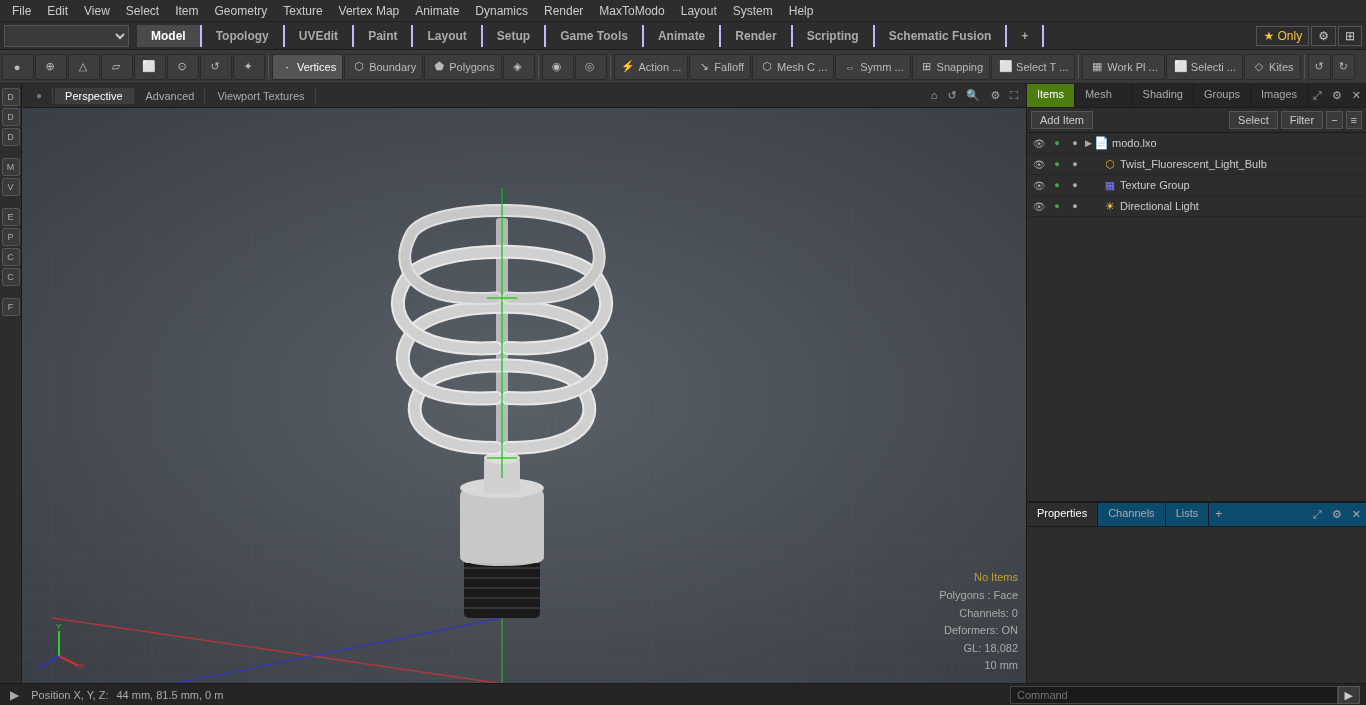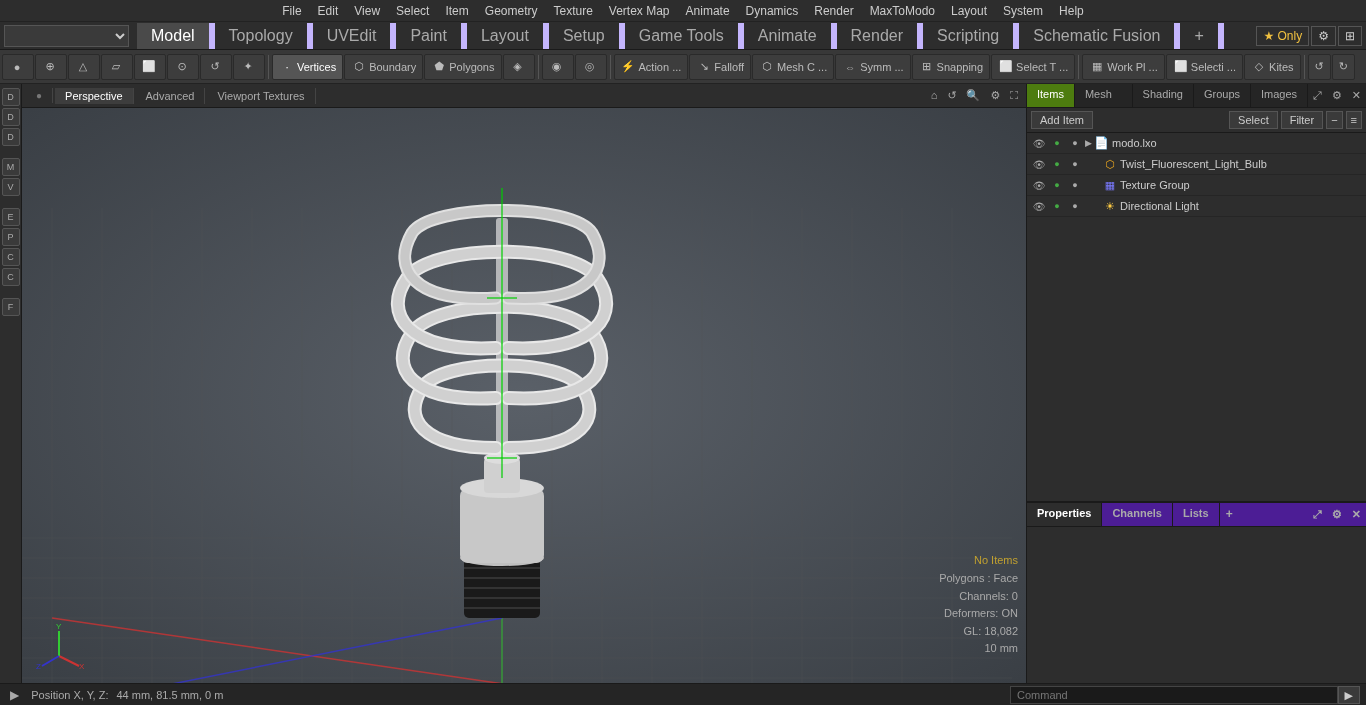--- a/index.html
+++ b/index.html
@@ -1,26 +1,26 @@
 <!DOCTYPE html>
 <html><head>
   <meta charset="utf-8">
   <style>
     * { box-sizing: border-box; margin: 0; padding: 0; }
     body { background: #3a3a3a; color: #ccc; font-family: Arial, sans-serif; font-size: 12px; width: 1366px; height: 705px; overflow: hidden; }
 
     
-    .menu-bar { display: flex; align-items: center; background: #2d2d2d; height: 22px; padding: 4px 4px; border-bottom: 1px solid #222; justify-content: center; }
+    .menu-bar { display: flex; align-items: center; background: #2d2d2d; height: 22px; padding: 4px 4px; border-bottom: 1px solid #222; }
     .menu-item { padding: 2px 8px; color: #ccc; cursor: pointer; font-size: 12px; }
 
     
     .layout-bar { display: flex; align-items: center; background: #2d2d2d; height: 28px; border-bottom: 1px solid #1a1a1a; }
     .layout-dropdown { background: #3a3a3a; color: #ccc; border: 1px solid #555; padding: 10px 6px; font-size: 11px; height: 20px; margin-left: 4px; }
     .layout-tabs { display: flex; margin-left: 8px; flex: 1; }
-    .layout-tab { padding: 4px 14px; color: #aaa; cursor: pointer; font-size: 16px; background: #2d2d2d; border-right: 6px solid #c4b5fd; }
+    .layout-tab { padding: 4px 14px; color: #aaa; cursor: pointer; font-size: 12px; background: #2d2d2d; border-right: 2px solid #c4b5fd; font-weight: bold; }
     .layout-tab.active { background: #4a4a4a; color: #fff; }
     .layout-right { display: flex; align-items: center; margin-left: auto; padding-right: 4px; }
     .star-btn { color: #f0c040; font-size: 12px; padding: 2px 6px; background: #2d2d2d; border: 1px solid #555; cursor: pointer; margin-left: 15px; }
     .icon-btn { padding: 2px 6px; background: #2d2d2d; border: 1px solid #555; color: #ccc; cursor: pointer; font-size: 12px; margin-left: 2px; }
 
     
     .tool-bar { display: flex; align-items: center; background: #383838; height: 34px; border-bottom: 1px solid #222; padding: 0 2px; gap: 1px; flex-wrap: nowrap; overflow: hidden; }
     .tool-btn { display: flex; align-items: center; padding: 2px 6px; background: #3d3d3d; border: 1px solid #2a2a2a; color: #bbb; cursor: pointer; height: 26px; font-size: 11px; white-space: nowrap; border-radius: 2px; }
     .tool-btn.active { background: #555; color: #fff; }
     .tool-separator { width: 1px; height: 24px; background: #555; margin: 0 2px; }
@@ -37,21 +37,21 @@
     .viewport-area { flex: 1; display: flex; flex-direction: column; background: #3a3a3a; }
     .viewport-header { display: flex; align-items: center; background: #2d2d2d; height: 24px; border-bottom: 1px solid #1a1a1a; padding: 0 4px; gap: 2px; }
     .viewport-tab { padding: 2px 10px; color: #aaa; cursor: pointer; font-size: 11px; border-right: 1px solid #444; }
     .viewport-tab.active { color: #fff; background: #3d3d3d; }
     .viewport-controls { margin-left: auto; display: flex; gap: 2px; }
     .viewport-ctrl-btn { color: #aaa; cursor: pointer; font-size: 11px; padding: 1px 4px; }
 
     .viewport-canvas { flex: 1; position: relative; background: #4a4f54; overflow: hidden; }
     
     
-    .viewport-status { position: absolute; bottom: 25px; right: 8px; text-align: right; font-size: 11px; color: #aaa; line-height: 1.6; }
+    .viewport-status { position: absolute; bottom: 8px; right: 8px; text-align: right; font-size: 11px; color: #aaa; line-height: 1.6; }
     .viewport-status .no-items { color: #c0a030; }
 
     
     .axes-indicator { position: absolute; bottom: 12px; left: 12px; width: 50px; height: 50px; }
 
     
     .right-panel { width: 340px; background: #2d2d2d; border-left: 1px solid #1a1a1a; display: flex; flex-direction: column; }
     
     
     .items-panel { flex: 1; display: flex; flex-direction: column; border-bottom: 2px solid #1a1a1a; }
@@ -73,21 +73,21 @@
     .items-list { flex: 1; overflow-y: auto; background: #2d2d2d; }
     .item-row { display: flex; align-items: center; padding: 2px 4px; cursor: pointer; border-bottom: 1px solid #252525; }
     .item-vis-icon { width: 16px; height: 16px; display: flex; align-items: center; justify-content: center; color: #aaa; font-size: 10px; margin-right: 2px; flex-shrink: 0; }
     .item-expand-icon { width: 10px; color: #aaa; font-size: 9px; flex-shrink: 0; }
     .item-type-icon { width: 14px; height: 14px; margin-right: 3px; flex-shrink: 0; display: flex; align-items: center; justify-content: center; }
     .item-name { color: #ccc; font-size: 11px; }
     .item-indent-1 { margin-left: 8px; }
 
     
     .properties-panel { height: 180px; display: flex; flex-direction: column; }
-    .prop-tabs { display: flex; background: #4c1d95; height: 24px; border-bottom: 1px solid #1a1a1a; font-weight: bold; }
+    .prop-tabs { display: flex; background: #0c4a6e; height: 24px; border-bottom: 1px solid #1a1a1a; }
     .prop-tab { padding: 4px 10px; color: #aaa; cursor: pointer; font-size: 11px; border-right: 1px solid #1a1a1a; }
     .prop-tab.active { color: #fff; background: #2d2d2d; }
     .prop-tab-add { padding: 4px 6px; color: #aaa; cursor: pointer; font-size: 12px; }
     .prop-icons { margin-left: auto; display: flex; align-items: center; }
     .prop-content { flex: 1; background: #2d2d2d; padding: 4px; }
 
     
     .status-bar { display: flex; align-items: center; background: #252525; height: 22px; border-top: 1px solid #1a1a1a; padding: 0 6px; gap: 8px; }
     .status-text { color: #aaa; font-size: 11px; }
     .command-area { display: flex; align-items: center; flex: 1; max-width: 350px; margin-left: auto; }

